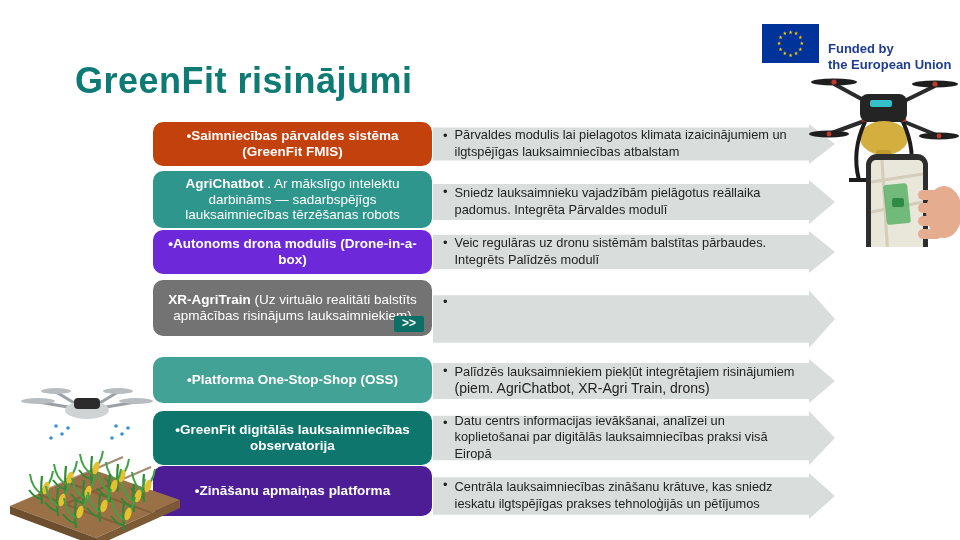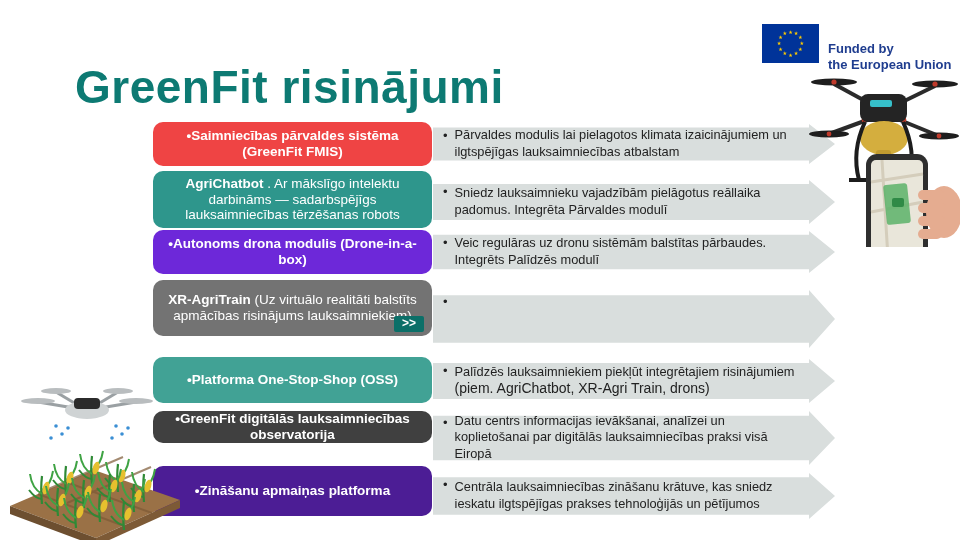--- a/index.html
+++ b/index.html
@@ -1,18 +1,18 @@
 <!DOCTYPE html>
 <html><head>
 <meta charset="utf-8">
 <style>
   html,body{margin:0;padding:0;background:#ffffff;}
   .slide{position:relative;width:960px;height:540px;background:#ffffff;overflow:hidden;
          font-family:"Liberation Sans",sans-serif;}
-  .title{position:absolute;left:75px;top:60px;font-size:46px;font-weight:bold;
+  .title{position:absolute;left:75px;top:60px;font-size:36px;font-weight:bold;
          color:#0d7a73;letter-spacing:0.5px;}
   
   .eu{position:absolute;left:762px;top:13px;display:flex;align-items:center;gap:9px;}
   .eu-text{font-size:13px;font-weight:bold;color:#1f3d8f;line-height:1.25;margin-top:28px;}
   
   .row-label{position:absolute;left:153px;width:279px;border-radius:10px;
              display:flex;align-items:center;justify-content:center;text-align:center;
              color:#ffffff;font-size:13.5px;line-height:1.16;padding:2px 10px;
              box-sizing:border-box;}
   .row-label .lb{font-weight:bold;}
@@ -54,21 +54,21 @@
       </g>
     </svg>
     <div class="eu-text" style="color: rgb(31, 61, 143);">
       <div>Funded by</div>
       <div>the European Union</div>
     </div>
   </div>
 
   <div id="rows">
     <div>
-      <div class="row-label" style="top: 122px; height: 44px; background: #ef4444;">
+      <div class="row-label" style="top: 122px; height: 44px; background: #c2410c;">
         <span><span class="lb">•Saimniecības pārvaldes sistēma (GreenFit FMIS)</span><span class="lr"></span></span>
 
       </div>
       <div class="arrow" style="top: 124px; height: 40px; background: rgb(217, 222, 221);">
         <span class="bullet">•</span>
         <span><span class="desc">Pārvaldes modulis lai pielagotos klimata izaicinājumiem un ilgtspējīgas lauksaimniecības atbalstam</span> <span class="desc-small"></span></span>
       </div>
     </div>
 
     <div>
@@ -108,21 +108,21 @@
         <span><span class="lb">•Platforma One-Stop-Shop (OSS)</span><span class="lr"></span></span>
 
       </div>
       <div class="arrow" style="top: 359px; height: 44px; background: rgb(217, 222, 221);">
         <span class="bullet">•</span>
         <span><span class="desc">Palīdzēs lauksaimniekiem piekļūt integrētajiem risinājumiem</span> <span class="desc-small">(piem. AgriChatbot, XR-Agri Train, drons)</span></span>
       </div>
     </div>
 
     <div>
-      <div class="row-label" style="top: 411px; height: 32px; background: #404040;">
+      <div class="row-label" style="top: 411px; height: 54px; background: #0f766e;">
         <span><span class="lb">•GreenFit digitālās lauksaimniecības observatorija</span><span class="lr"></span></span>
 
       </div>
       <div class="arrow" style="top: 411px; height: 54px; background: rgb(217, 222, 221);">
         <span class="bullet">•</span>
         <span><span class="desc">Datu centrs informacijas ievākšanai, analīzei un koplietošanai par digitālās lauksaimniecības praksi visā Eiropā</span> <span class="desc-small"></span></span>
       </div>
     </div>
 
     <div>

